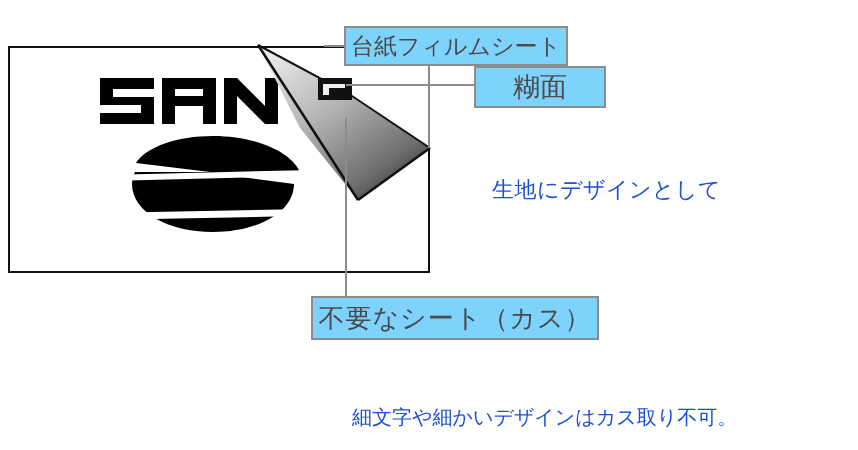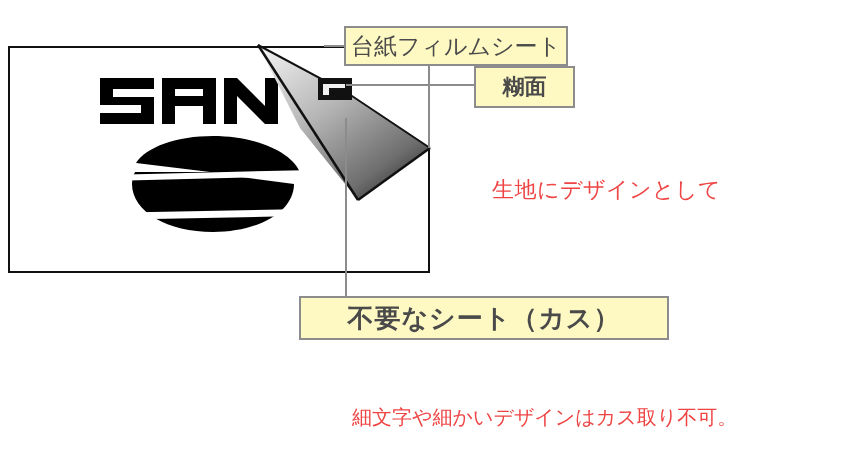--- a/index.html
+++ b/index.html
@@ -59,61 +59,60 @@
     position: absolute;
     background: #8c8c8c;
   }
   .leader.h { height: 2px; }
   .leader.v { width: 2px; }
 
   
   .callout {
     position: absolute;
     border: 2px solid #8c8c8c;
-    background: #fef9c3;
+    background: #7dd3fc;
     box-sizing: border-box;
     display: flex;
     align-items: center;
     justify-content: center;
     color: #4a4a4a;
     white-space: nowrap;
   }
 
   #callout-backing {
     left: 344px;
     top: 26px;
     width: 224px;
     height: 40px;
     font-size: 23px;
     letter-spacing: 0px;
   }
 
   #callout-adhesive {
     left: 474px;
     top: 66px;
-    width: 101px;
+    width: 132px;
     height: 42px;
-    font-size: 22px;
-    font-weight: bold;
+    font-size: 27px;
   }
 
   #callout-waste {
-    left: 299px;
+    left: 311px;
     top: 296px;
-    width: 370px;
+    width: 288px;
     height: 44px;
     font-size: 26px;
-    font-weight: bold;
+    font-weight: normal;
     letter-spacing: 1px;
   }
 
   
   .free-text {
     position: absolute;
-    color: #ef4444;
+    color: #1d4ed8;
     white-space: pre;
   }
 
   #adhesive-desc {
     left: 492px;
     top: 112px;
     font-size: 22px;
     line-height: 31px;
     letter-spacing: 0.5px;
   }

